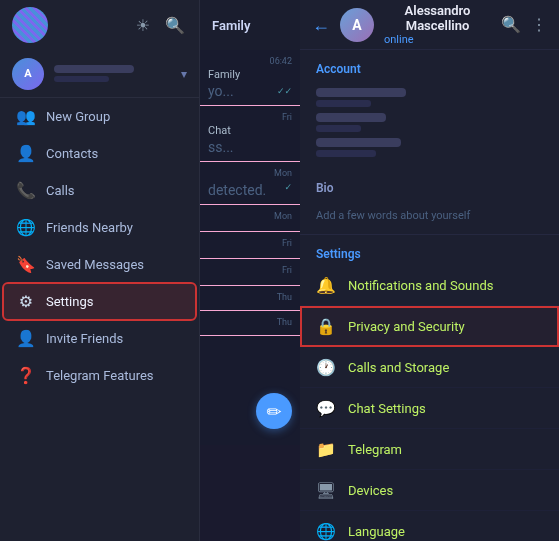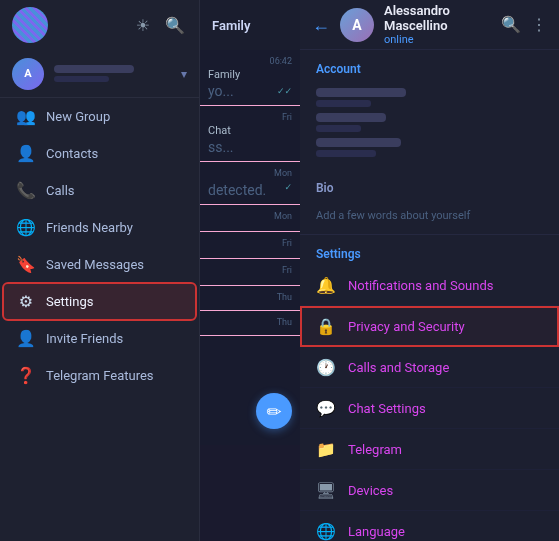--- a/index.html
+++ b/index.html
@@ -244,20 +244,21 @@
     }
 
     .right-header-info {
       flex: 1;
     }
 
     .right-header-name {
       font-size: 13px;
       color: #e8eaf6;
       font-weight: 600;
+      text-align: center;
     }
 
     .right-header-status {
       font-size: 11px;
       color: #4a9aff;
     }
 
     .right-header-actions {
       display: flex;
       gap: 10px;
@@ -351,21 +352,21 @@
       color: #8899aa;
       font-size: 16px;
       display: flex;
       align-items: center;
       justify-content: center;
       flex-shrink: 0;
     }
 
     .settings-item-text {
       font-size: 13px;
-      color: #d946ef;
+      color: #bef264;
     }
 
     
     .nav-list {
       display: flex;
       flex-direction: column;
       flex: 1;
       overflow: hidden;
     }
 

